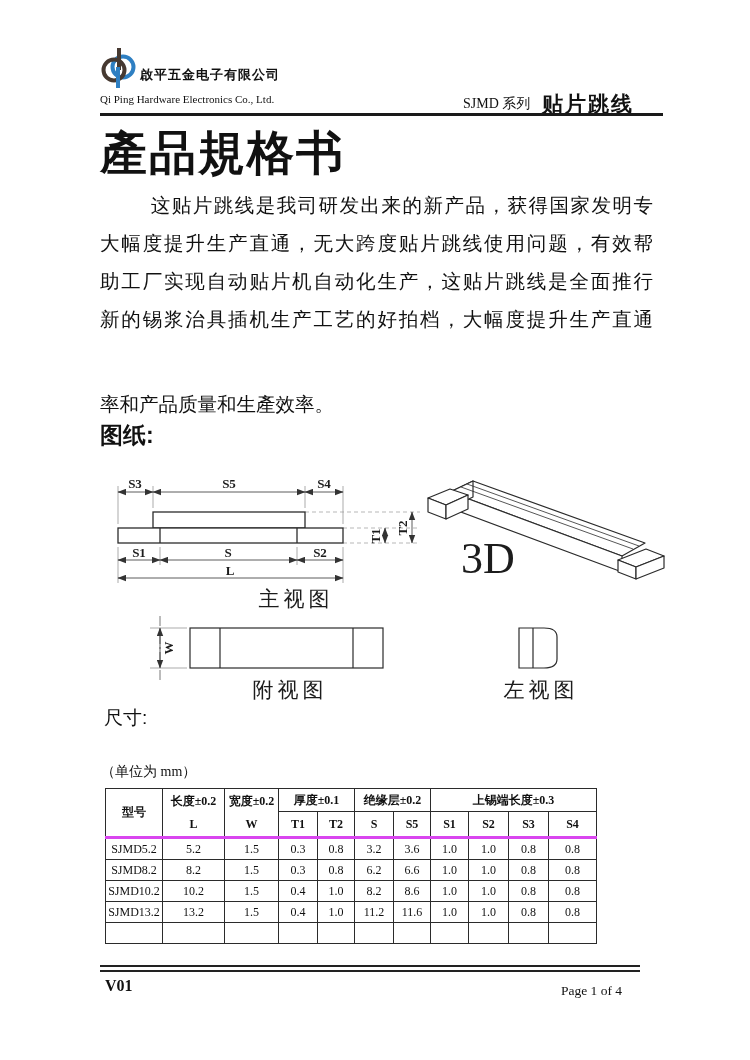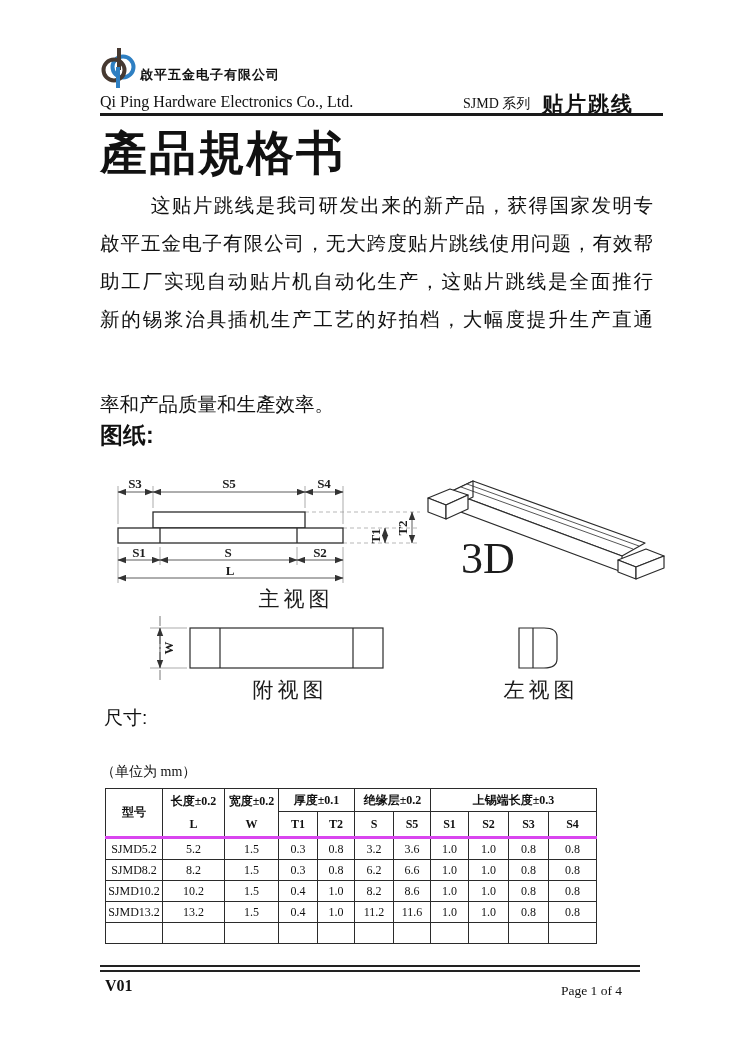--- a/index.html
+++ b/index.html
@@ -6,21 +6,21 @@
   .page {
     position:relative; width:750px; height:1017px; background:#fff;
     font-family:"Liberation Serif", serif; color:#111; overflow:hidden;
   }
   .abs { position:absolute; }
   .sans { font-family:"Liberation Sans", sans-serif; }
 
   
   .logo { left:98px; top:46px; width:40px; height:44px; }
   .company-cn { left:140px; top:66px; font-size:13px; font-weight:700; letter-spacing:1px; }
-  .company-en { left:100px; top:93px; font-size:16px; }
+  .company-en { left:100px; top:93px; font-size:11px; }
   .series { left:463px; top:95px; font-size:14px; }
   .product { left:542px; top:90px; font-size:21px; font-weight:800; letter-spacing:2px; }
   .header-rule { left:100px; top:113px; width:563px; height:3px; background:#1a1a1a; }
 
   
   .doc-title { left:100px; top:122px; width:560px; 
     font-size:47px; font-weight:800; letter-spacing:2px; margin:0; }
   .intro { left:100px; top:187px; width:553px; font-size:19.5px; line-height:38px; }
   .intro-line { text-align:justify; text-align-last:justify; white-space:nowrap; }
   .intro-line.first { text-indent:2.6em; }
@@ -69,21 +69,21 @@
   <div class="abs company-cn sans">啟平五金电子有限公司</div>
   <div class="abs company-en">Qi Ping Hardware Electronics Co., Ltd.</div>
   <div class="abs series">SJMD 系列</div>
   <div class="abs product sans">贴片跳线</div>
   <div class="abs header-rule"></div>
 
   <h1 class="abs doc-title sans">產品規格书</h1>
 
   <div class="abs intro">
     <div class="intro-line first">这贴片跳线是我司研发出来的新产品，获得国家发明专</div>
-    <div class="intro-line">啟平五金电子有限公司，无大跨度贴片跳线使用问题，有效帮</div>
+    <div class="intro-line">大幅度提升生产直通，无大跨度贴片跳线使用问题，有效帮</div>
     <div class="intro-line">助工厂实现自动贴片机自动化生产，这贴片跳线是全面推行</div>
     <div class="intro-line">新的锡浆治具插机生产工艺的好拍档，大幅度提升生产直通</div>
     <div class="intro-line last">率和产品质量和生產效率。</div>
   </div>
 
   <h2 class="abs drawings-title sans">图纸:</h2>
 
   <svg class="abs drawings-svg" width="575" height="255" viewBox="95 455 575 255">
     <defs>
       <marker id="arr" viewBox="0 0 8 6" markerWidth="9" markerHeight="7" refX="7.5" refY="3" orient="auto-start-reverse" markerUnits="userSpaceOnUse">

